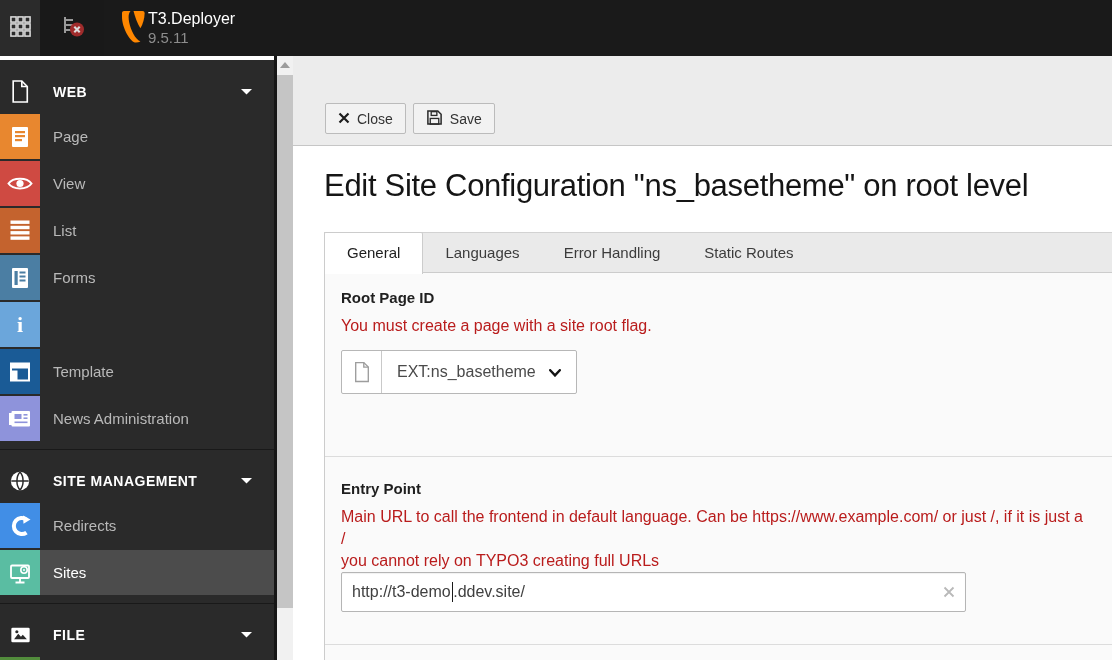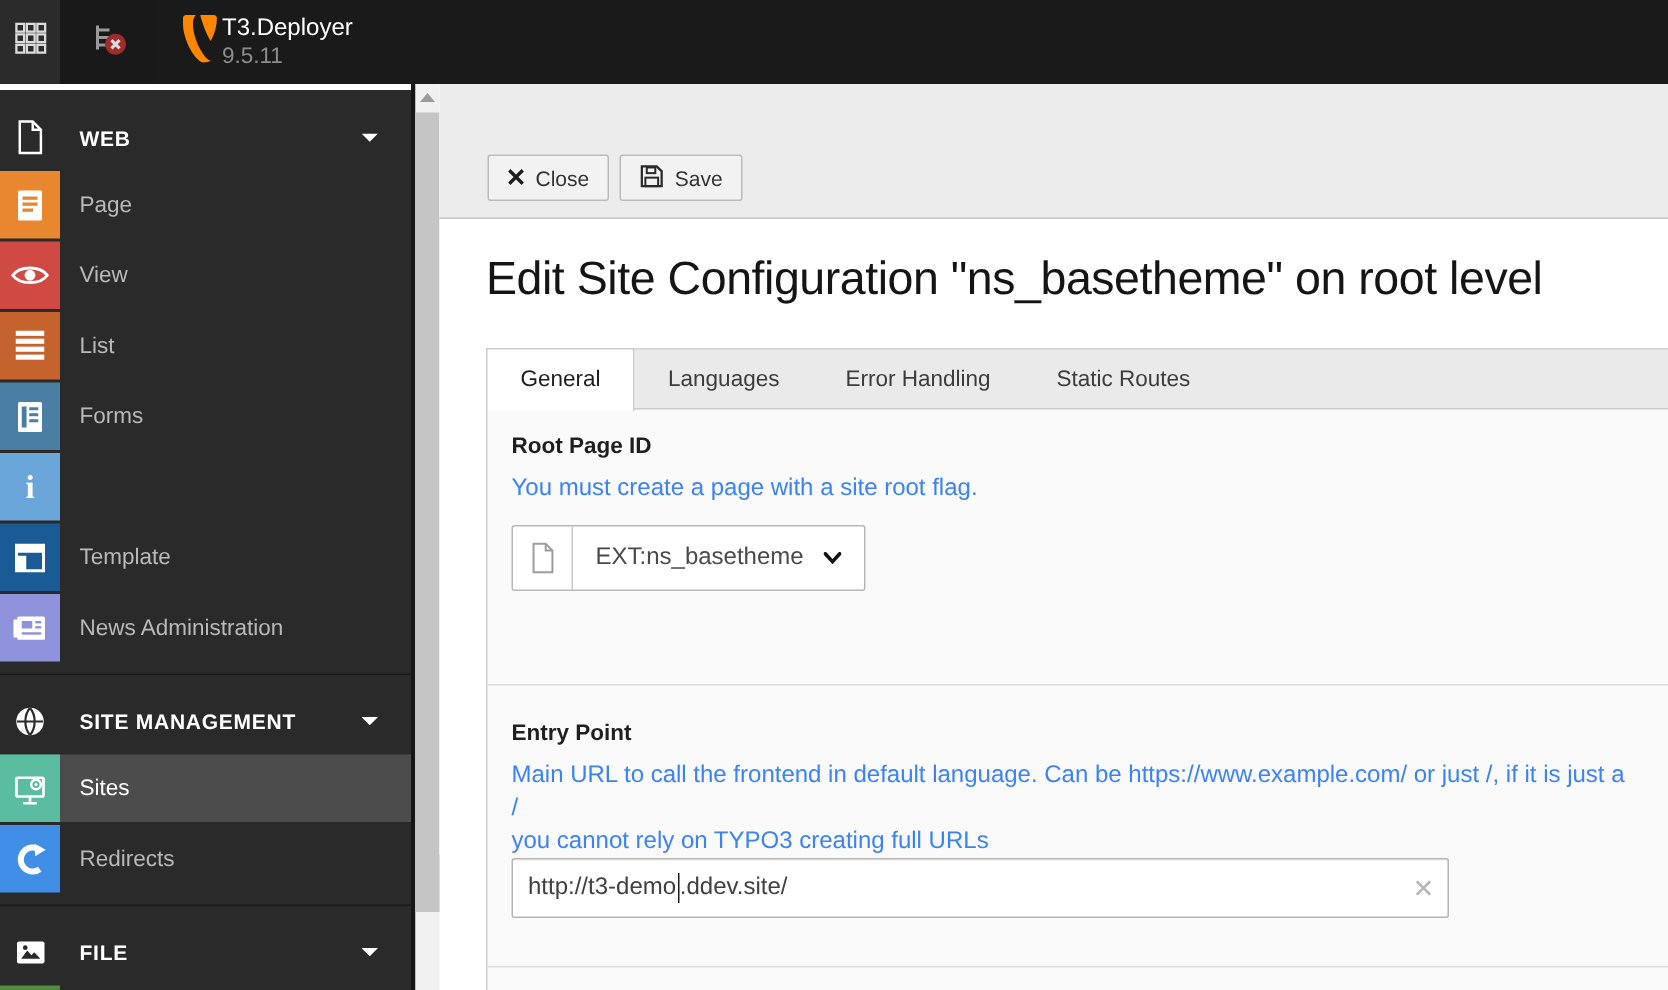--- a/index.html
+++ b/index.html
@@ -46,21 +46,21 @@
   .page-title { margin:22px 0 0 0; font-size:31px; font-weight:400; color:#151515; letter-spacing:-0.3px; white-space:nowrap; }
 
   .tabs-wrap { margin-top:28px; width:800px; }
   .tabs { display:flex; height:40px; background:#eaeaea; border-top:1px solid #d2d2d2; border-left:1px solid #ccc; position:relative; }
   .tab { padding:0 22px; line-height:39px; font-size:15px; color:#3c3c3c; cursor:pointer; }
   .tab.active { background:#fff; border:1px solid #ccc; border-bottom:none; border-radius:2px 2px 0 0; margin:-1px 0 -1px -1px; line-height:40px; height:42px; position:relative; z-index:2; color:#1e1e1e; }
   .panel { width:800px; background:#fafafa; border-left:1px solid #ccc; border-top:1px solid #ccc; }
   .section { padding:16px 16px 0; height:183px; }
   .section.second { padding-top:23px; height:187px; }
   .sec-label { font-size:15px; font-weight:bold; color:#1f1f1f; }
-  .sec-desc { margin-top:9px; font-size:16px; color:#3b82f6; line-height:22px; max-width:750px; }
+  .sec-desc { margin-top:9px; font-size:16px; color:#b91c1c; line-height:22px; max-width:750px; }
   .divider { border-top:1px solid #dcdcdc; }
   .tail { height:30px; }
 
   .input-group { display:inline-flex; margin-top:13px; height:44px; background:#fff; border:1px solid #b7b7b7; border-radius:2px; }
   .ig-addon { width:40px; border-right:1px solid #c9c9c9; display:flex; align-items:center; justify-content:center; }
   .ig-select { display:flex; align-items:center; gap:13px; padding:0 15px; font-size:16px; color:#4a4a4a; cursor:pointer; }
 
   .text-input { position:relative; width:625px; height:40px; background:#fff; border:1px solid #b5b5b5; border-radius:2px; box-shadow:inset 0 1px 1px rgba(0,0,0,.06); display:flex; align-items:center; padding:0 34px 0 10px; font-size:16px; color:#3f3f3f; cursor:text; }
   .caret { width:1.5px; height:20px; background:#1a1a1a; margin-left:1px; }
   .clear-x { position:absolute; right:10px; top:50%; transform:translateY(-50%); display:flex; cursor:pointer; }
@@ -220,42 +220,42 @@
         </svg>
     </span>
     <span class="sh-label">SITE MANAGEMENT</span>
     <span class="sh-chevron">
       <svg width="11" height="6" viewBox="0 0 11 6">
           <polygon points="0,0 11,0 5.5,5.5" fill="#fff"></polygon>
         </svg>
     </span>
   </div>
 
+  <div class="side-row">
+    <span class="side-tile" style="background: rgb(65, 142, 230);">
+      <svg width="24" height="24" viewBox="0 0 24 24">
+          <path d="M18.5 5.5 A8 8 0 1 0 18.5 18.5" fill="none" stroke="#fff" stroke-width="4"></path>
+        <polygon points="15,1.5 22.5,5.5 15.5,9.8" fill="#fff"></polygon>
+        </svg>
+    </span>
+    <span class="side-label">Redirects</span>
+  </div>
+
   <div class="side-row active">
     <span class="side-tile" style="background: rgb(90, 189, 162);">
       <svg width="24" height="24" viewBox="0 0 24 24">
           <g fill="none" stroke="#fff" stroke-width="1.8">
         <rect x="3" y="4.5" width="18" height="12.5" rx="1"></rect>
             <path d="M12 17 v3.5 M7.5 21.5 h9"></path>
           </g>
         <circle cx="16" cy="9" r="3.2" fill="#5abda2" stroke="#fff" stroke-width="1.6"></circle>
           <circle cx="16" cy="9" r="1" fill="#fff"></circle>
         </svg>
     </span>
     <span class="side-label">Sites</span>
-  </div>
-
-  <div class="side-row">
-    <span class="side-tile" style="background: rgb(65, 142, 230);">
-      <svg width="24" height="24" viewBox="0 0 24 24">
-          <path d="M18.5 5.5 A8 8 0 1 0 18.5 18.5" fill="none" stroke="#fff" stroke-width="4"></path>
-        <polygon points="15,1.5 22.5,5.5 15.5,9.8" fill="#fff"></polygon>
-        </svg>
-    </span>
-    <span class="side-label">Redirects</span>
   </div>
 
   <div class="side-sep"></div>
 
   <div class="side-header">
     <span class="sh-icon">
       <svg width="23" height="22" viewBox="0 0 24 24">
           <rect x="2" y="4" width="20" height="16" rx="1.5" fill="#fff"></rect>
         <polygon points="5,16.5 9.5,10.5 12.5,14 14.5,11.8 19,16.5" fill="#2a2a2a"></polygon>
           <circle cx="8" cy="8.5" r="1.7" fill="#2a2a2a"></circle>

